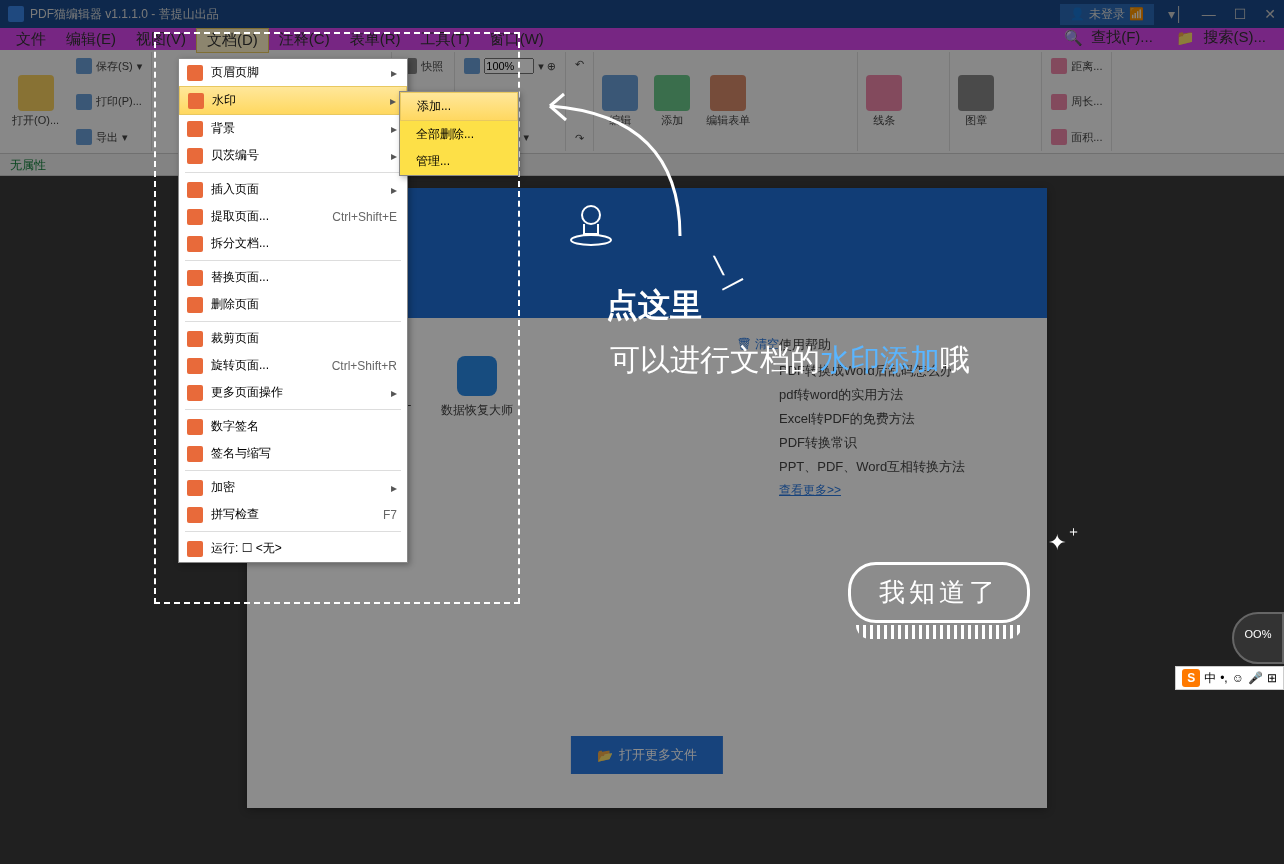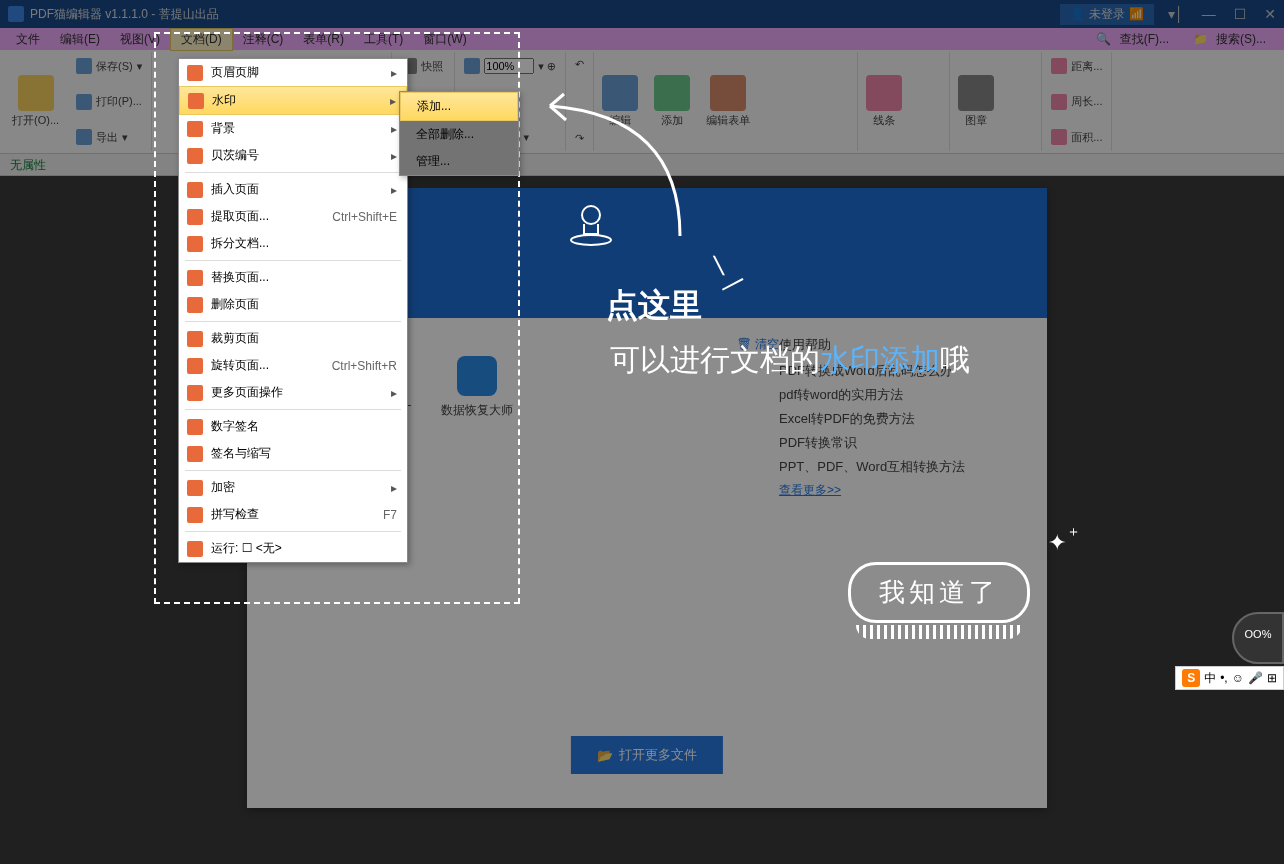--- a/index.html
+++ b/index.html
@@ -2,21 +2,21 @@
 <html><head>
 <meta charset="utf-8">
 <style>
 * { margin: 0; padding: 0; box-sizing: border-box; font-family: "Microsoft YaHei", sans-serif; }
 body { width: 1284px; height: 864px; background: #333; overflow: hidden; position: relative; }
 .titlebar { height: 28px; background: #1a4a8a; color: #ddd; display: flex; align-items: center; padding: 0 8px; font-size: 12px; }
 .titlebar .ticon { width: 16px; height: 16px; background: #3a85e8; border-radius: 2px; margin-right: 6px; display:inline-block;}
 .titlebar .spacer { flex: 1; }
 .titlebar .user { background: #2a6bb8; padding: 2px 10px; border-radius: 0; display: flex; align-items: center; gap: 4px; }
 .titlebar .winbtns { display: flex; gap: 18px; margin-left: 14px; color: #ccc; font-size: 14px;}
-.menubar { height: 22px; background: #f0abfc; display: flex; align-items: center; padding: 0 6px; font-size: 12px; color: #333; }
+.menubar { height: 22px; background: #d946ef; display: flex; align-items: flex-start; padding: 0 6px; font-size: 15px; color: #333; }
 .menubar .mitem { padding: 2px 10px; }
 .menubar .mitem.active { background: #fff3c8; border: 1px solid #e8c860; }
 .menubar .right { margin-left: auto; display: flex; gap: 6px; }
 .menubar .right span { display: flex; align-items: center; gap: 2px; padding: 0 6px;}
 .toolbar { height: 104px; background: #f7f7f7; border-bottom: 1px solid #ccc; display: flex; align-items: stretch; padding: 2px 4px; font-size: 11px; color: #444; }
 .tb-group { border-right: 1px solid #ddd; padding: 4px 6px; display: flex; flex-direction: column; justify-content: space-between;}
 .tb-big { display:flex;flex-direction:column;align-items:center;justify-content:center;padding:6px 8px;gap:2px;}
 .tb-big .ic{width:36px;height:36px;background:#f8d060;border-radius:4px;}
 .tb-row { display: flex; align-items: center; gap: 4px; padding: 2px 3px; }
 .tb-row .sic{width:16px;height:16px;background:#6a9fd8;border-radius:2px;display:inline-block;}
@@ -38,21 +38,21 @@
 .clear{color:#2a7ae2;font-size:12px;float:right;}
 
 .overlay { position: absolute; inset: 0; background: rgba(0,0,0,0.45); }
 .highlight-box { position: absolute; border: 2px dashed #fff; }
 .ddmenu { position: absolute; left: 170px; top: 58px; width: 230px; background: #fff; border: 1px solid #888; font-size: 12px; box-shadow: 2px 2px 6px rgba(0,0,0,0.3); margin-left: 8px;}
 .ddmenu .row { display: flex; align-items: center; padding: 5px 10px 5px 8px; gap: 8px; position:relative;}
 .ddmenu .row .mic{width:16px;height:16px;background:#e86a3a;border-radius:2px;flex-shrink:0;}
 .ddmenu .row .arr{margin-left:auto;color:#555;}
 .ddmenu .row.hi { background: linear-gradient(#ffe79a,#ffd860); border:1px solid #e8c860;}
 .ddmenu .sep { height:1px;background:#ddd;margin:3px 6px;}
-.submenu { position: absolute; left: 399px; top: 91px; width: 120px; background:#737373; border:1px solid #888; font-size:12px; box-shadow:2px 2px 6px rgba(0,0,0,0.3);}
+.submenu { position: absolute; left: 399px; top: 91px; width: 120px; background:#fde047; border:1px solid #888; font-size:12px; box-shadow:2px 2px 6px rgba(0,0,0,0.3);}
 .submenu .row{display:flex;align-items:center;padding:5px 10px 5px 8px;gap:8px;}
 .submenu .row.hi{background:linear-gradient(#ffe79a,#ffd860);border:1px solid #e8c860;}
 .callout { position: absolute; color: #fff; font-family: "KaiTi","STKaiti",cursive; }
 .callout.h { left: 606px; top: 284px; font-size: 32px; font-weight:bold;}
 .callout.sub { left: 610px; top: 340px; font-size: 30px; }
 .callout.sub .b{color:#5ab5ff;}
 .stamp { position:absolute; left: 566px; top: 200px; width: 50px; height: 50px; }
 .stamp svg{stroke:#fff;fill:none;stroke-width:2;}
 .arrow { position: absolute; left: 540px; top: 86px; width: 150px; height: 150px; }
 .arrow svg { stroke:#fff; fill:none; stroke-width:3;}

